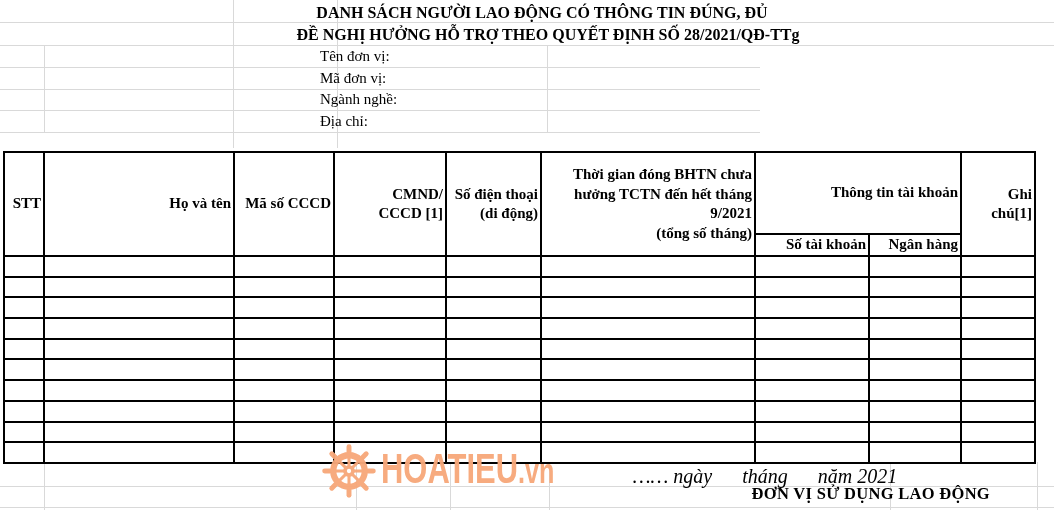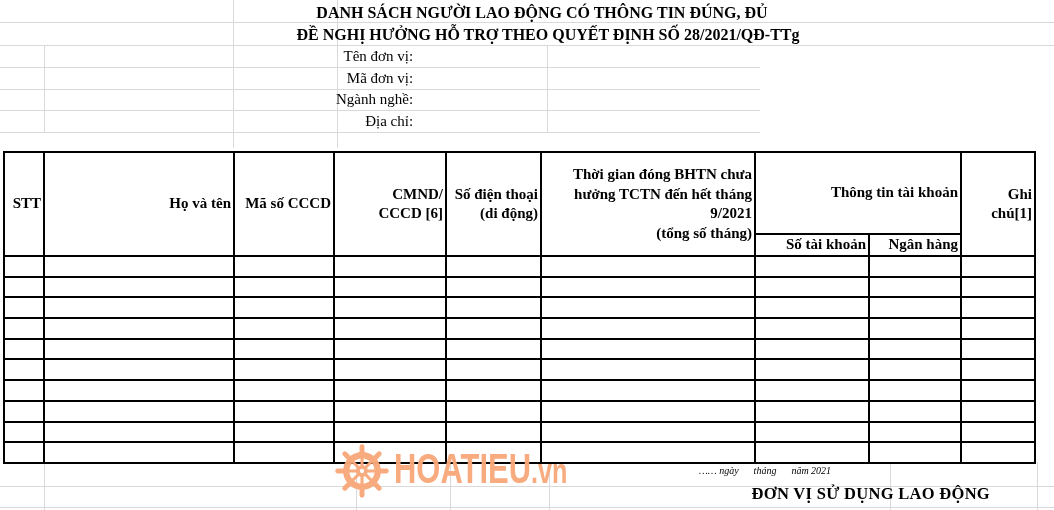--- a/index.html
+++ b/index.html
@@ -10,48 +10,48 @@
   }
   .gridline { position:absolute; background:var(--grid); }
   .gl-h { height:1px; }
   .gl-v { width:1px; }
 
   .title-line { position:absolute; left:0; width:1044px; text-align:center;
     font-weight:bold; font-size:16px; line-height:19px;margin-left:20px; }
   #title1 { top:3px; }
   #title2 { top:25px;padding-left:6px; }
 
-  .info-block { position:absolute; left:336px; top:46px;text-align:right; }
+  .info-block { position:absolute; left:320px; top:46px; }
   .info-row { height:21.5px; line-height:21.5px; font-size:15px; }
 
   table.main {
     position:absolute; left:3px; top:151px; width:1031px; height:311px;
     border-collapse:collapse; table-layout:fixed;
   }
   table.main th, table.main td { border:2px solid #000; padding:0 2px; }
   table.main thead th {
     font-weight:bold; font-size:15px; text-align:right; vertical-align:middle;
     white-space:pre-line; line-height:1.3;
   }
   tr.header-main { height:82px; }
   tr.header-sub { height:22px; }
   tbody tr { height:20.7px; }
   tbody td { background:transparent; }
 
   .footer-date {
     position:absolute; left:540px; top:465px; width:450px; text-align:center;
-    font-style:italic; font-size:10px; white-space:pre;
+    font-style:italic; font-size:20px; white-space:pre;
   }
   .footer-signer {
     position:absolute; left:540px; top:484px; width:450px; text-align:right;
     font-weight:bold; font-size:16.5px; letter-spacing:0.3px;
   }
 
   .watermark {
-    position:absolute; left:335px; top:441px; height:62px;
+    position:absolute; left:322px; top:441px; height:62px;
     display:flex; align-items:flex-start; opacity:0.96; pointer-events:none;
   }
   .watermark svg { display:block; margin-top:2px; }
   .wm-text {
     display:inline-block; margin-left:5px; margin-top:6px; line-height:1;
     font-family:"Liberation Sans", sans-serif; font-weight:bold;
     transform:scaleX(0.72); transform-origin:left top; white-space:nowrap;
   }
   .wm-brand { font-size:43px; letter-spacing:0px; }
   .wm-domain { font-size:35px; }
@@ -99,21 +99,21 @@
     <col style="width:114px">
       <col style="width:92px">
       <col style="width:74px">
   </colgroup>
   <thead>
     <tr class="header-main">
       <th rowspan="2">STT</th>
       <th rowspan="2">Họ và tên</th>
       <th rowspan="2">Mã số CCCD</th>
       <th rowspan="2">CMND/
-CCCD [6]</th>
+CCCD [1]</th>
       <th rowspan="2">Số điện thoại
 (di động)</th>
       <th rowspan="2">Thời gian đóng BHTN chưa
 hưởng TCTN đến hết tháng
 9/2021
 (tổng số tháng)</th>
       <th colspan="2">Thông tin tài khoản</th>
       <th rowspan="2">Ghi chú[1]</th>
     </tr>
     <tr class="header-sub">

